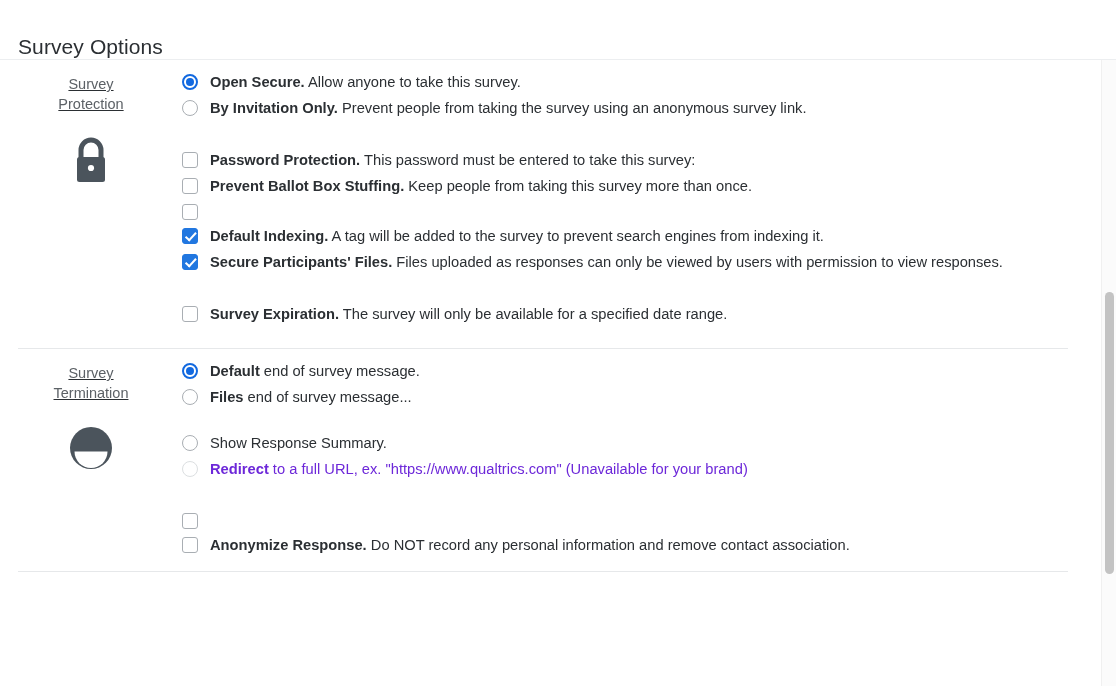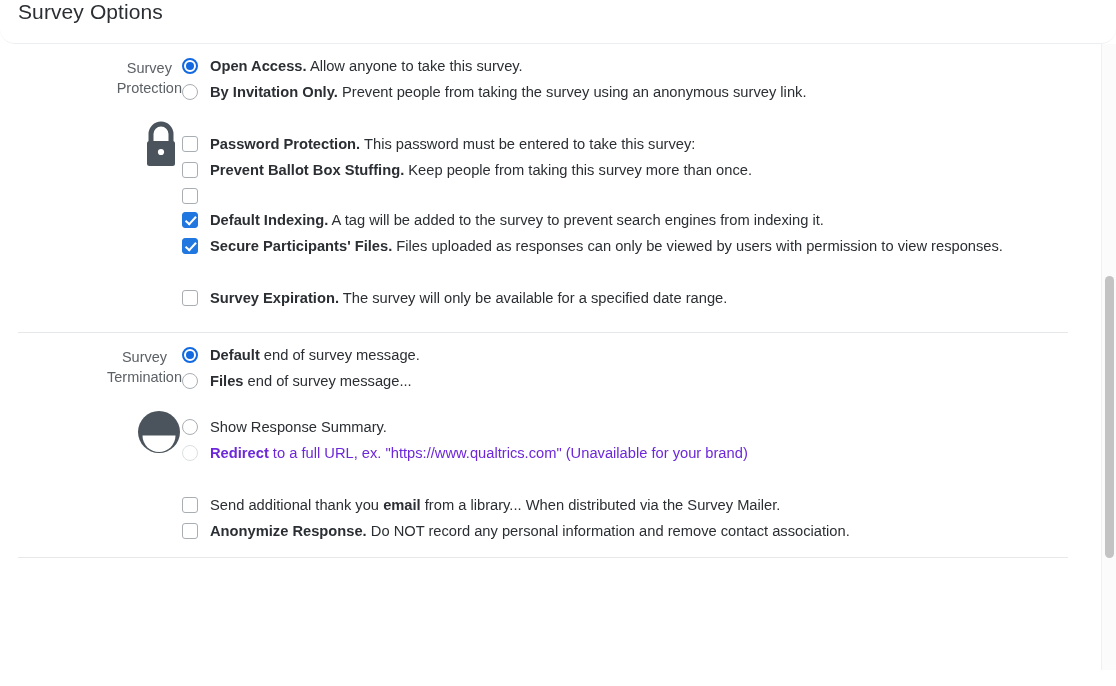--- a/index.html
+++ b/index.html
@@ -10,26 +10,25 @@
   body {
     width: 1116px; height: 686px;
     font-family: "Liberation Sans", sans-serif;
     color: #2b2f33;
     overflow: hidden;
     position: relative;
   }
 
   
   .page-header {
-    height: 44px;
+    height: 60px;
     border-bottom: 1px solid #eceef0;
     display: flex;
-    align-items: flex-start;
+    align-items: flex-end;
     padding-left: 18px;
-    border-radius: 15px;
   }
   .page-title {
     font-size: 21px;
     font-weight: 400;
     color: #2b2f33;
     letter-spacing: .1px;
   }
 
   
   .scroll-area {
@@ -42,21 +41,22 @@
   .section {
     display: flex;
     padding: 0;
   }
   .section-label-col {
     width: 182px;
     flex: 0 0 182px;
     padding-top: 14px;
     display: flex;
     flex-direction: column;
-    align-items: flex-end;
+    align-items: center;
+    text-decoration: underline;
   }
   .section-label {
     font-size: 14.5px;
     color: #5c6166;
     line-height: 20px;
     text-align: center;
     font-weight: 400;
   }
   .section-icon {
     margin-top: 22px;
@@ -187,21 +187,21 @@
           <circle cx="21" cy="32" r="3.1" fill="#ffffff"></circle>
         </svg>
       </div>
     </div>
 
     <div class="section-body">
 
       <div class="opt-group">
         <div class="opt-row tight">
           <span class="radio checked"></span>
-          <span class="opt-text"><b>Open Access.</b><span> Allow anyone to take this survey.</span></span>
+          <span class="opt-text"><b>Open Secure.</b><span> Allow anyone to take this survey.</span></span>
         </div>
         <div class="opt-row tight">
           <span class="radio"></span>
           <span class="opt-text"><b>By Invitation Only.</b><span> Prevent people from taking the survey using an anonymous survey link.</span></span>
         </div>
       </div>
 
       <div class="spacer-26"></div>
 
       <div class="opt-group">
@@ -280,21 +280,20 @@
           <span class="radio disabled"></span>
           <span class="opt-text"><b>Redirect</b><span> to a full URL, ex. "https://www.qualtrics.com" (Unavailable for your brand)</span></span>
         </div>
       </div>
 
       <div class="spacer-26"></div>
 
       <div class="opt-group">
         <div class="opt-row tight">
           <span class="checkbox"></span>
-          <span class="opt-text"><span>Send additional thank you </span><b>email</b><span> from a library... When distributed via the Survey Mailer.</span></span>
         </div>
         <div class="opt-row tight">
           <span class="checkbox"></span>
           <span class="opt-text"><b>Anonymize Response.</b><span> Do NOT record any personal information and remove contact association.</span></span>
         </div>
       </div>
 
       <div class="spacer-10"></div>
     </div>
   </div>

